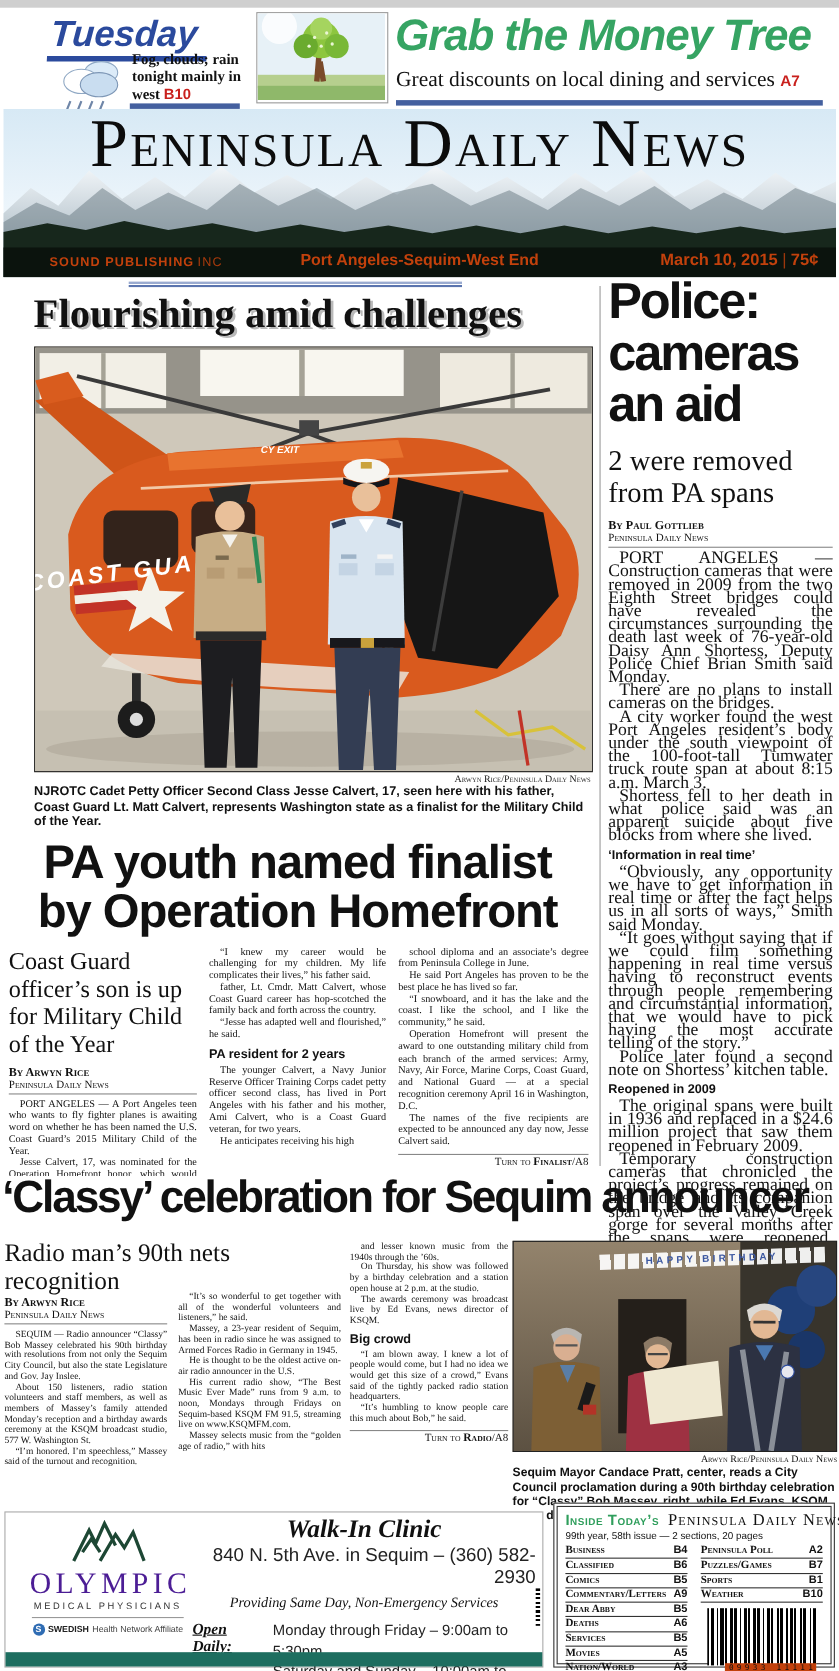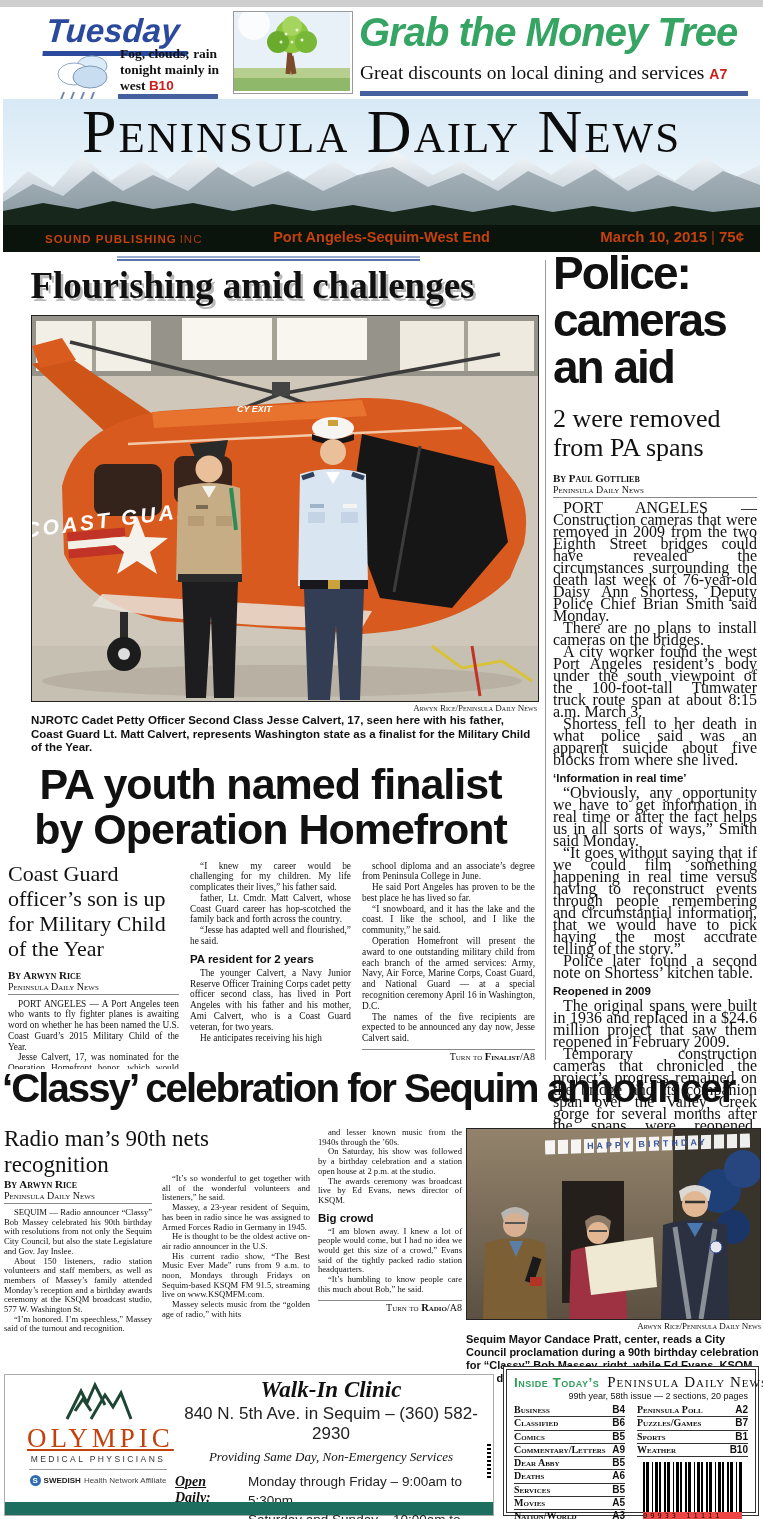--- a/index.html
+++ b/index.html
@@ -85,52 +85,52 @@
        background:repeating-linear-gradient(90deg,rgba(255,255,255,.92) 0 10px,rgba(255,255,255,.05) 10px 13px);
        padding:2px 0;}
   .classy-credit{text-align:right;font-variant:small-caps;font-size:9px;margin-top:1px;}
   .classy-caption{font:bold 11px/13px "Liberation Sans",sans-serif;margin-top:2px;}
 
   
   .bottom{position:absolute;top:1372px;left:0;width:763px;height:147px;}
   .ad-box{position:absolute;left:4px;top:2px;width:488px;height:140px;border:1px solid #aaa;background:#fff;}
   .ad-green-bar{position:absolute;left:0;right:0;bottom:0;height:13px;background:#1e6e60;}
   .omp-logo{position:absolute;left:22px;top:6px;width:142px;text-align:center;}
-  .omp-name{font:27px "Liberation Serif",serif;letter-spacing:4px;color:#c2410c;margin-top:-2px;text-decoration:underline;}
+  .omp-name{font:27px "Liberation Serif",serif;letter-spacing:4px;color:#4c1d95;margin-top:-2px;}
   .omp-sub{font:8.5px "Liberation Sans",sans-serif;letter-spacing:2.4px;color:#333;}
   .omp-rule{border-top:1px solid #999;margin:5px 2px;}
   .swedish-line{font:8px "Liberation Sans",sans-serif;color:#444;display:flex;align-items:center;justify-content:center;gap:3px;}
   .swedish-circle{display:inline-block;width:11px;height:11px;border-radius:50%;background:#2f6cb3;color:#fff;
        font:bold 8px/11px "Liberation Sans",sans-serif;text-align:center;}
   .swedish-brand{font-weight:bold;color:#222;}
   .ad-copy{position:absolute;left:170px;top:0;width:312px;text-align:center;}
   .ad-title{font:bold italic 23px "Liberation Serif",serif;margin-top:2px;}
-  .ad-address{font:17px "Liberation Sans",sans-serif;color:#222;margin-top:1px;}
+  .ad-address{font:17px "Liberation Sans",sans-serif;color:#222;margin-top:1px;text-align:right;}
   .ad-tagline{font:italic 13px "Liberation Serif",serif;margin-top:5px;}
   .ad-hours{display:flex;justify-content:center;gap:9px;margin-top:7px;text-align:left;}
   .open-label{font:bold italic 14px "Liberation Serif",serif;text-decoration:underline;padding-top:2px;}
   .hours-lines{font:13.5px/19px "Liberation Sans",sans-serif;color:#222;}
   .ad-id-mark{position:absolute;left:487px;top:72px;width:4px;height:34px;
        background:repeating-linear-gradient(#000 0 2px,#fff 2px 4px);}
   .index-box{position:absolute;left:503px;top:-6px;width:256px;height:150px;border:4px double #333;
        background:#fff;box-sizing:border-box;padding:3px 7px;}
   .index-header{text-align:center;white-space:nowrap;}
   .index-header .green{color:#2f9e5c;font:bold 13.5px "Liberation Sans",sans-serif;font-variant:small-caps;letter-spacing:.5px;}
   .index-header .blackt{font:15px "Liberation Serif",serif;font-variant:small-caps;letter-spacing:1px;margin-left:4px;}
-  .index-sub{text-align:right;font:9px "Liberation Sans",sans-serif;margin:0 0 3px;}
+  .index-sub{text-align:left;font:9px "Liberation Sans",sans-serif;margin:0 0 3px;}
   .index-cols{display:flex;gap:12px;}
   .index-col{flex:1;}
   .index-row{display:flex;justify-content:space-between;border-bottom:1px solid #333;
        font-size:10px;line-height:12.3px;}
   .index-label{font-variant:small-caps;font-weight:bold;font-family:"Liberation Serif",serif;}
   .index-page{font:bold 10px "Liberation Sans",sans-serif;}
   .barcode-wrap{margin-top:5px;position:relative;height:56px;}
   .barcode{position:absolute;left:6px;right:6px;top:0;height:52px;
        background:repeating-linear-gradient(90deg,#000 0 2px,#fff 2px 3px,#000 3px 6px,#fff 6px 9px,#000 9px 10px,#fff 10px 12px,#000 12px 15px,#fff 15px 16px,#000 16px 18px,#fff 18px 21px);}
-  .barcode-digits{position:absolute;left:6px;right:6px;bottom:-2px;background:#ef4444;text-align:left;
+  .barcode-digits{position:absolute;left:22px;right:6px;bottom:-2px;background:#c2410c;text-align:right;
        font:7px "DejaVu Sans Mono",monospace;letter-spacing:3px;}
 </style>
 </head>
 <body>
 
 <div id="page">
 
   <div class="top-strip"></div>
 
   <div class="day">Tuesday</div>
@@ -383,21 +383,21 @@
           <p>“It’s so wonderful to get together with all of the wonderful volunteers and listeners,” he said.</p>
           <p>Massey, a 23-year resident of Sequim, has been in radio since he was assigned to Armed Forces Radio in Germany in 1945.</p>
           <p>He is thought to be the oldest active on-air radio announcer in the U.S.</p>
           <p>His current radio show, “The Best Music Ever Made” runs from 9 a.m. to noon, Mondays through Fridays on Sequim-based KSQM FM 91.5, streaming live on www.KSQMFM.com.</p>
           <p>Massey selects music from the “golden age of radio,” with hits</p>
         </div>
     </div>
     <div class="classy-col3">
       <div class="body">
           <p>and lesser known music from the 1940s through the ’60s.</p>
-          <p>On Saturday, his show was followed by a birthday celebration and a station open house at 2 p.m. at the studio.</p>
+          <p>On Thursday, his show was followed by a birthday celebration and a station open house at 2 p.m. at the studio.</p>
           <p>The awards ceremony was broadcast live by Ed Evans, news director of KSQM.</p>
         </div>
       <div class="sub-head">Big crowd</div>
       <div class="body">
           <p>“I am blown away. I knew a lot of people would come, but I had no idea we would get this size of a crowd,” Evans said of the tightly packed radio station headquarters.</p>
           <p>“It’s humbling to know people care this much about Bob,” he said.</p>
         </div>
       <div class="turn"><span>Turn to </span><b>Radio</b><span>/A8</span></div>
     </div>
 

